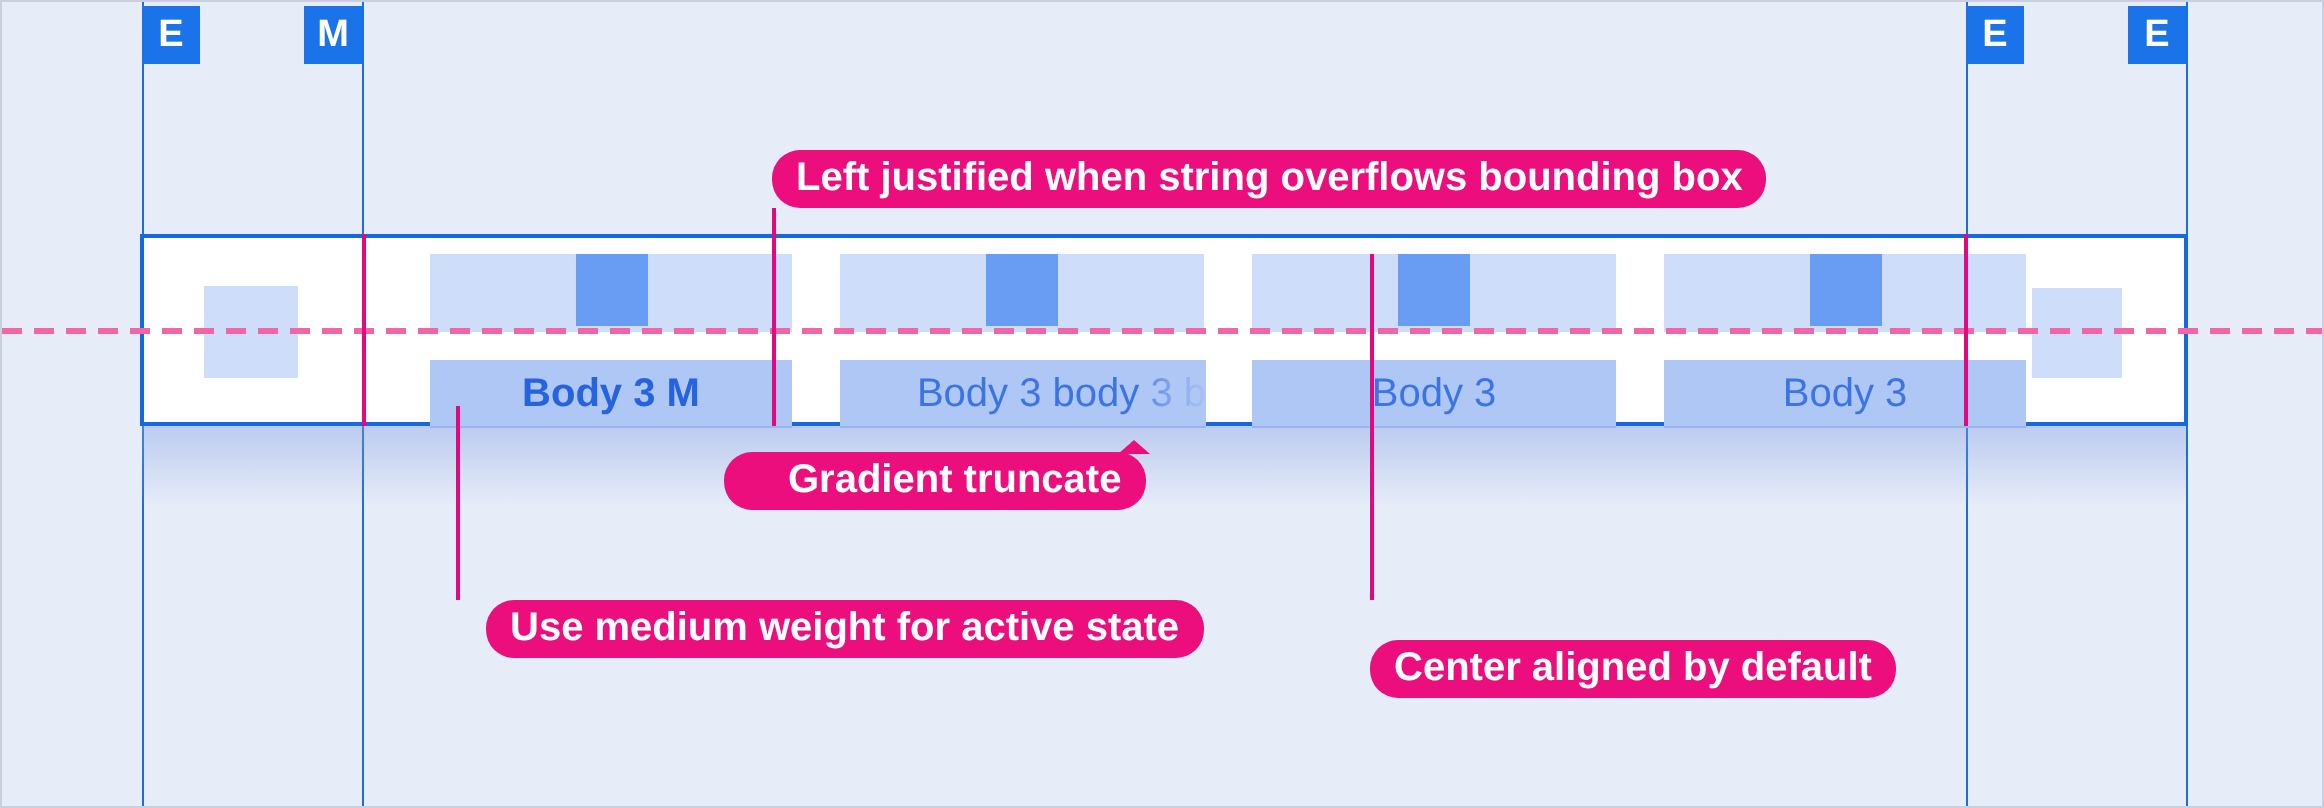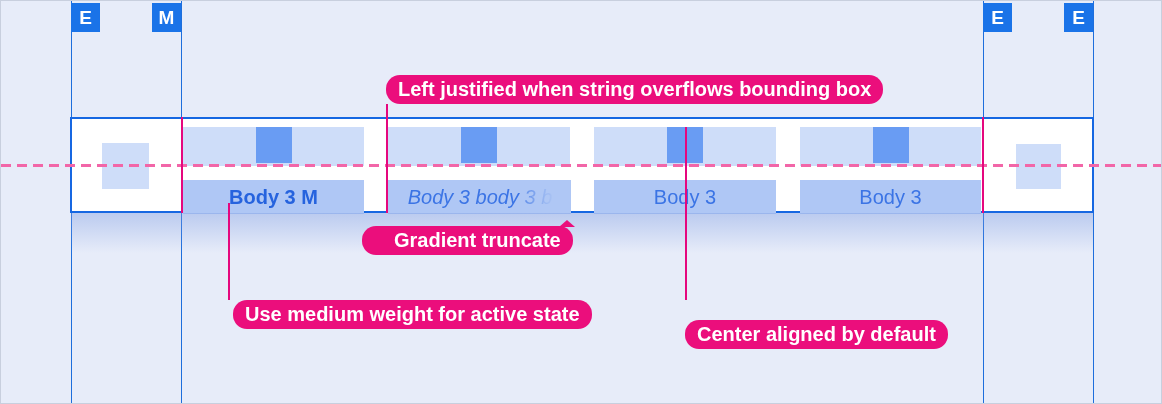--- a/index.html
+++ b/index.html
@@ -27,33 +27,33 @@
   }
   .bar-shadow{
     position:absolute;left:70px;top:212px;width:1022px;height:40px;
     background:linear-gradient(to bottom,rgba(126,157,226,0.42),rgba(126,157,226,0));
   }
   
   .peek{position:absolute;background:#CEDDF9;}
   .peek.left{left:32px;top:26px;width:47px;height:46px;}
   .peek.right{left:946px;top:27px;width:45px;height:45px;}
   
-  .tab{position:absolute;top:10px;width:182px;height:87px;}
+  .tab{position:absolute;top:10px;width:182px;height:87px;margin-left:32px;}
   .tab.t1{left:113px;width:181px}
   .tab.t2{left:318px}
   .tab.t3{left:524px}
   .tab.t4{left:730px;width:181px}
   .tab-top{position:absolute;left:0;top:0;width:100%;height:39px;background:#CEDDF9;}
   .tab-icon{position:absolute;left:50%;margin-left:-18px;top:0;width:36px;height:36px;background:#699CF3;}
   .tab-band{
     position:absolute;left:0;top:53px;width:100%;height:34px;background:#AFC7F5;
     font-size:20px;line-height:34px;color:#3B74E5;text-align:center;white-space:nowrap;overflow:hidden;
   }
   .tab.active .tab-band{font-weight:bold;color:#2663DE;}
-  .tab-band.left-justified{text-align:center;padding-left:1px;font-style:italic;}
+  .tab-band.left-justified{text-align:right;padding-left:1px;}
   .fade-out{
     background:linear-gradient(90deg,rgba(59,116,229,0.8) 0%,rgba(59,116,229,0.35) 55%,rgba(59,116,229,0.05) 100%);
     -webkit-background-clip:text;background-clip:text;color:transparent;
   }
   
   .dashed-line{
     position:absolute;left:0;top:163px;width:1162px;height:3px;
     background:repeating-linear-gradient(to right,#F266A8 0 10px,transparent 10px 16px);
   }
   
@@ -63,21 +63,21 @@
   .pline.c-leftjust{left:385px;top:103px;height:109px;}
   .pline.c-center{left:684px;top:126px;height:173px;}
   .pline.c-medium{left:227px;top:202px;height:97px;}
   
   .note{
     position:absolute;height:29px;line-height:29px;padding:0 12px;background:#EB0E7C;
     color:#fff;font-weight:bold;font-size:20px;white-space:nowrap;border-radius:14px;
   }
   .note.n1{left:385px;top:74px;}
   .note.n2{left:361px;top:225px;padding-left:32px;}
-  .note.n3{left:232px;top:299px;}
+  .note.n3{left:242px;top:299px;}
   .note.n4{left:684px;top:299px;margin-top:20px;}
   .caret-up{
     position:absolute;top:-6px;left:197px;width:0;height:0;
     border-left:8px solid transparent;border-right:8px solid transparent;
     border-bottom:7px solid #EB0E7C;
   }
 </style>
 </head>
 <body>
 

